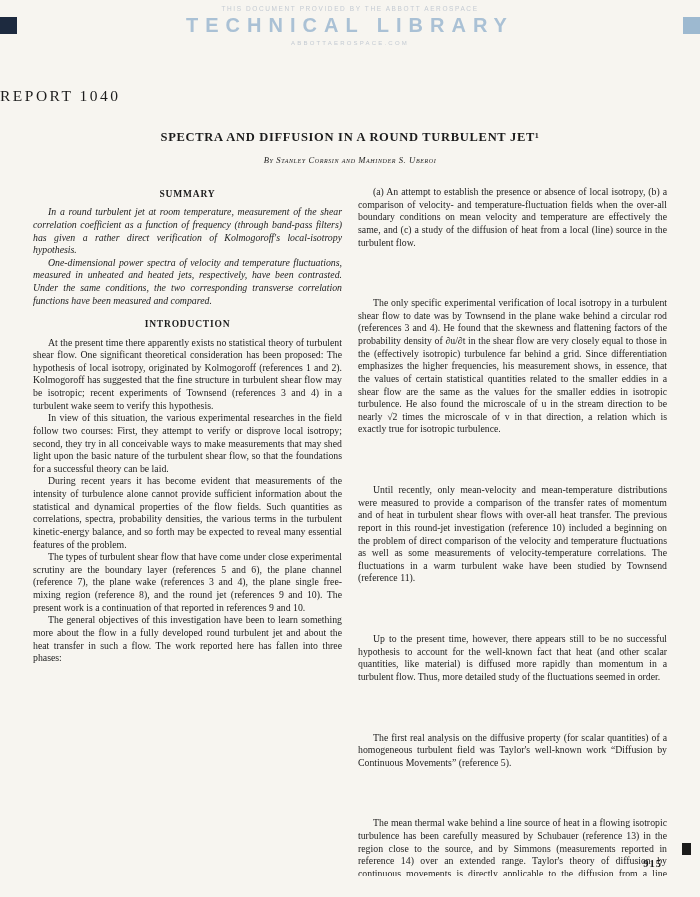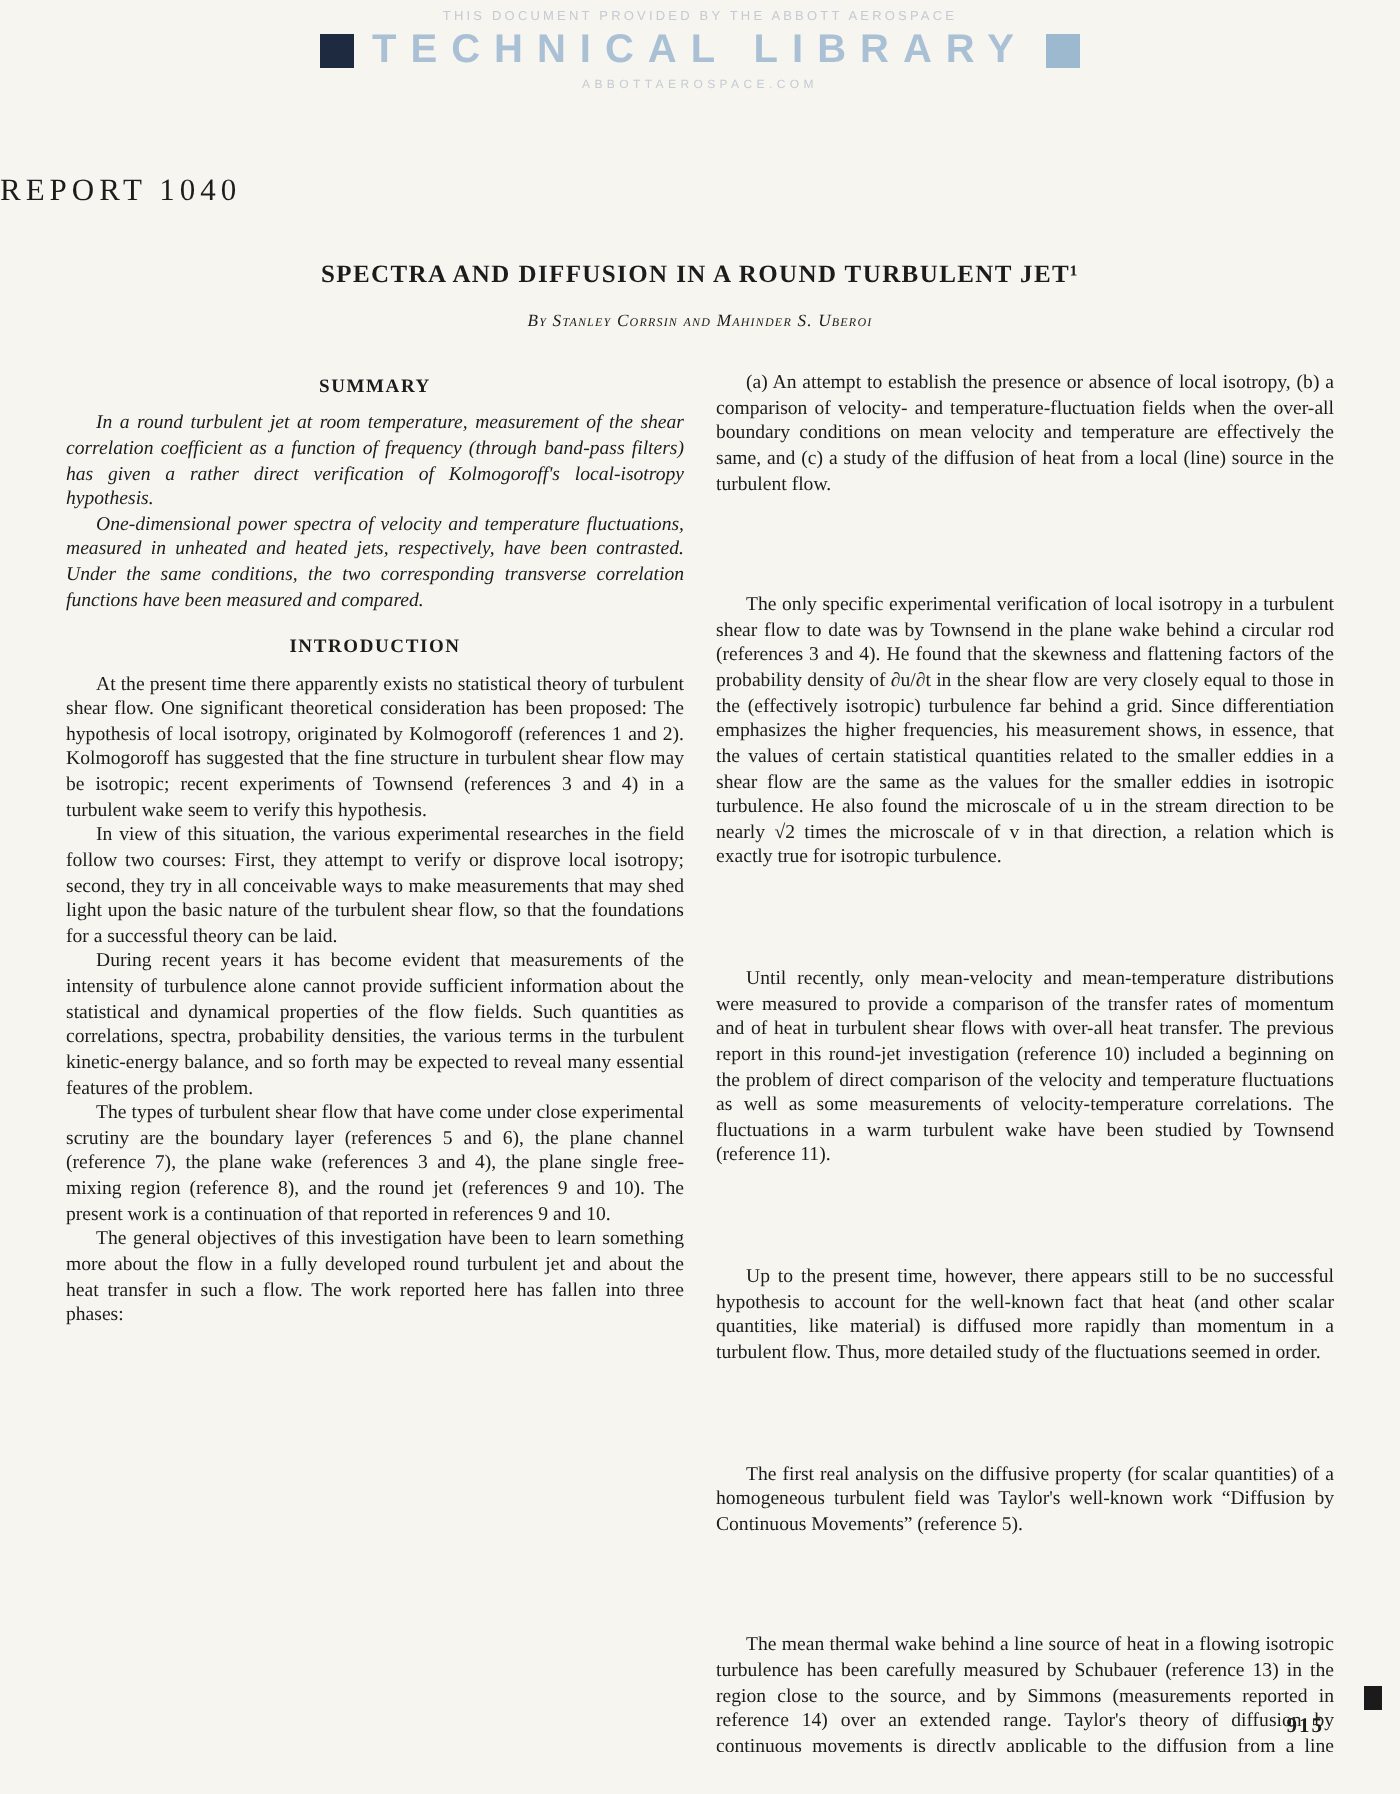--- a/index.html
+++ b/index.html
@@ -14,21 +14,21 @@
     box-shadow:0 0 6px rgba(0,0,0,0.25);
   }
 
   
   .watermark { padding-top:5px; text-align:center; }
   .wm-line1 {
     font-family:"Liberation Sans", sans-serif;
     font-size:6.5px; letter-spacing:1.6px;
     color:#c4cbd3; text-transform:uppercase;
   }
-  .wm-main { display:flex; align-items:center; justify-content:center; gap:9px; margin-top:2px; }
+  .wm-main { display:flex; align-items:center; justify-content:space-between; gap:9px; margin-top:2px; }
   .wm-sq { width:17px; height:17px; display:inline-block; }
   .wm-sq.dark { background:#1d2a3f; }
   .wm-sq.light { background:#9db9d0; }
   .wm-title {
     font-family:"Liberation Sans", sans-serif;
     font-weight:700; font-size:20px; letter-spacing:7px;
     color:#aac1d5;
   }
   .wm-line3 {
     font-family:"Liberation Sans", sans-serif;

